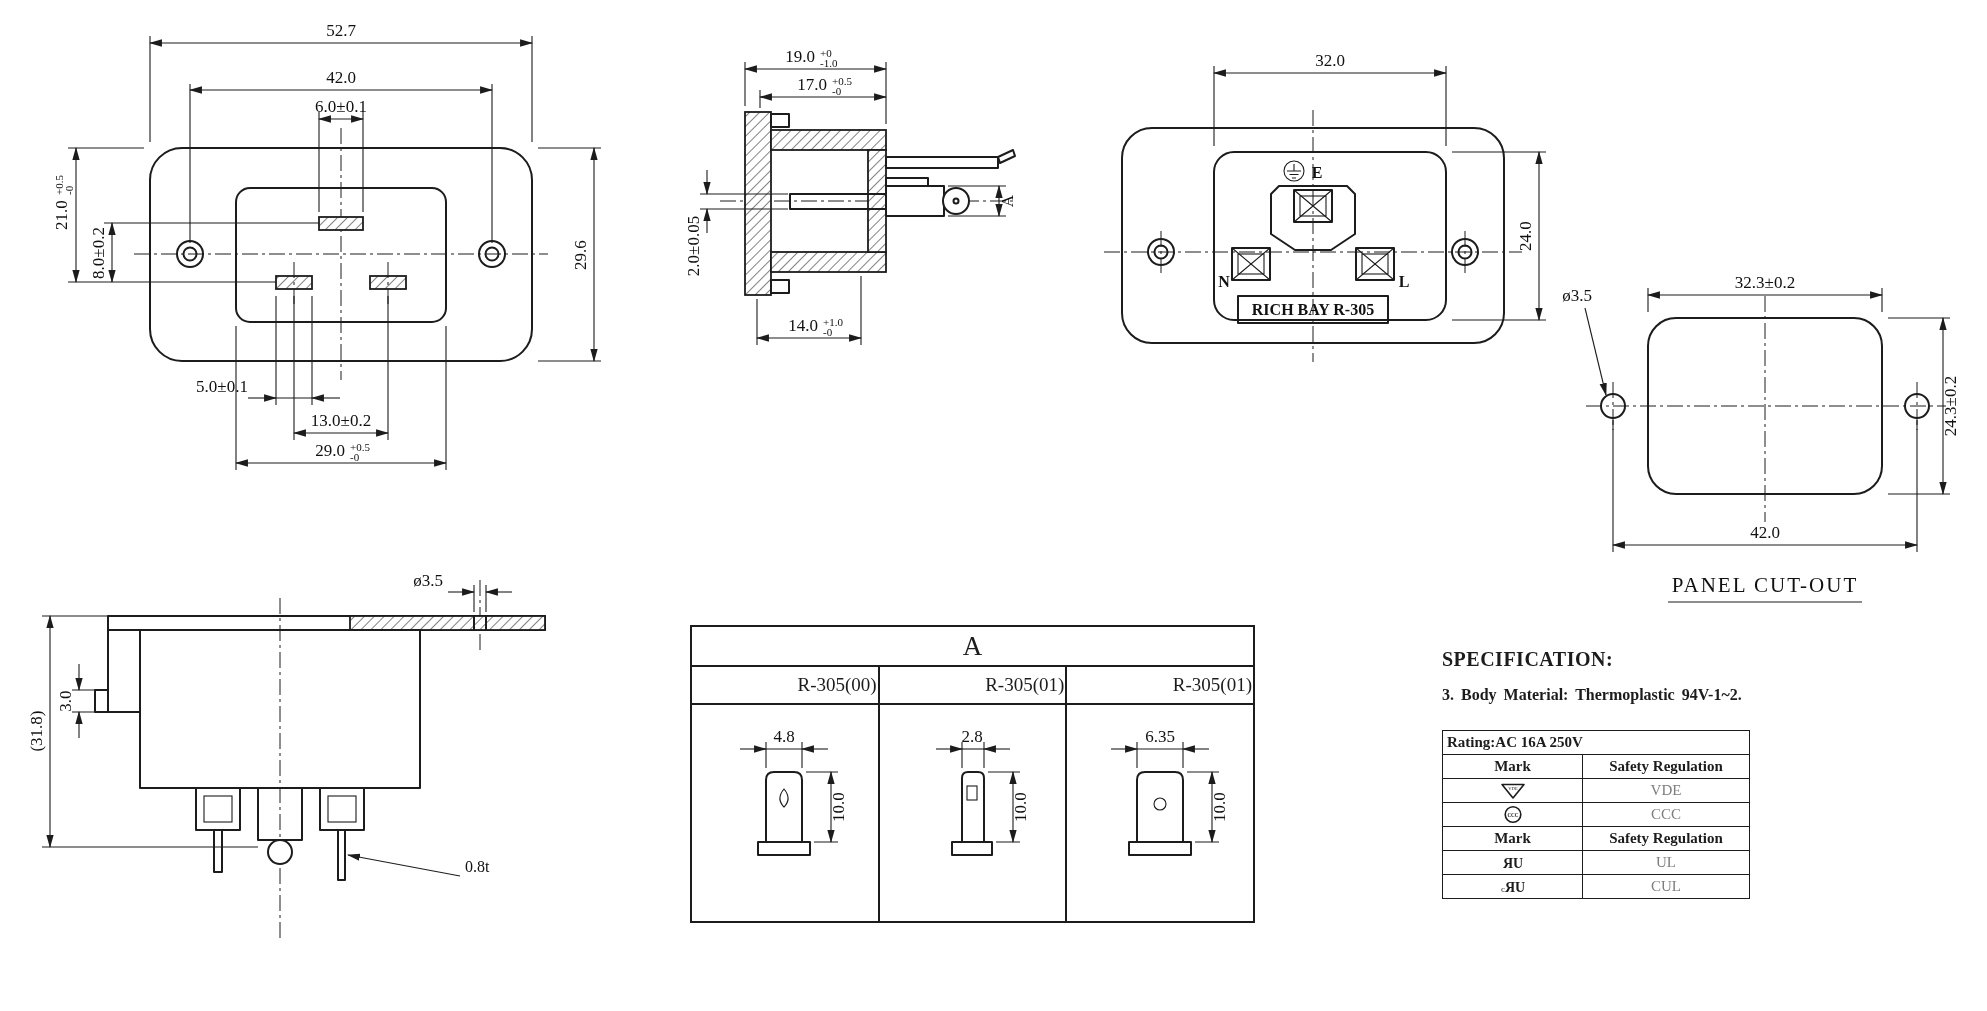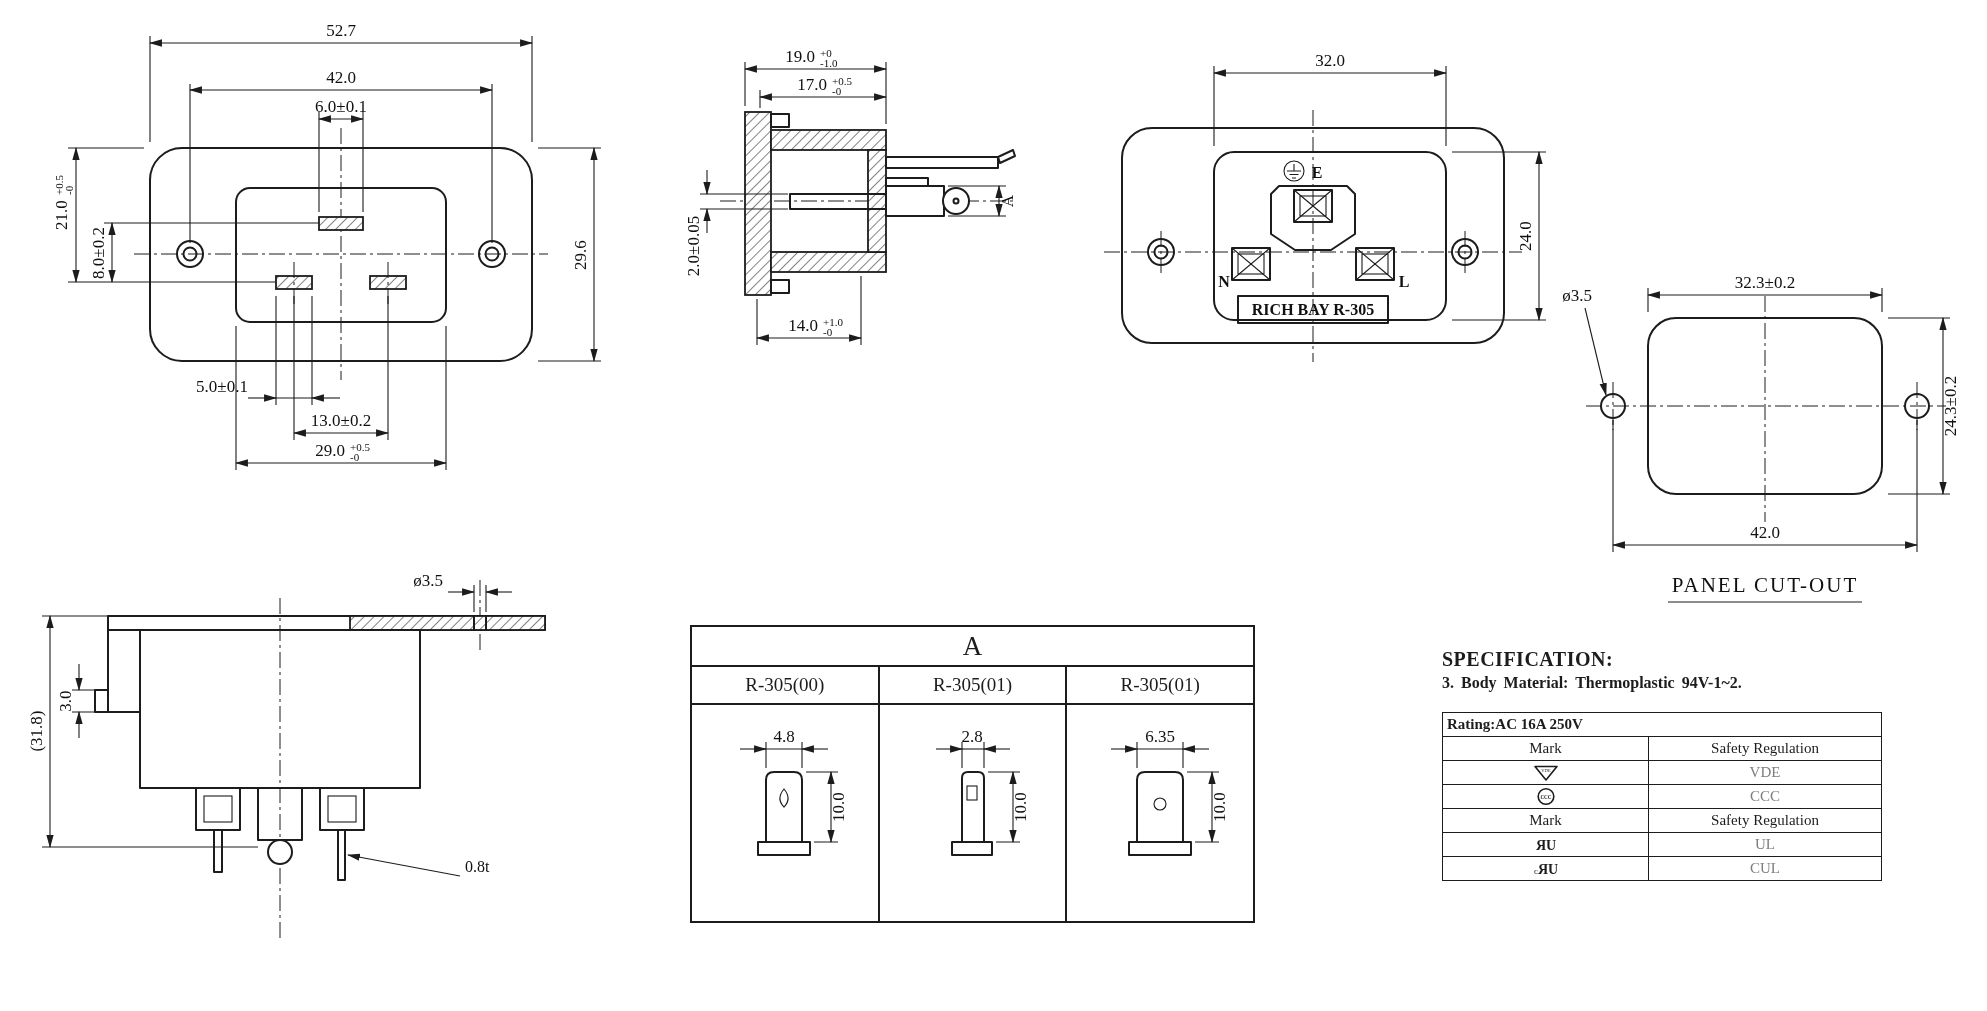--- a/index.html
+++ b/index.html
@@ -16,31 +16,31 @@
   .dt{font:17px "Liberation Serif",serif;fill:#111;text-anchor:middle}
   .dts{font:16px "Liberation Serif",serif;fill:#111;text-anchor:start}
   .dtol{font:11px "Liberation Serif",serif;fill:#111;text-anchor:start}
   .lbl{font:16px "Liberation Serif",serif;fill:#111;text-anchor:middle;font-weight:600}
   .cap{font:21px "Liberation Serif",serif;fill:#111;text-anchor:middle;letter-spacing:2px}
 
   
   .vt{position:absolute;left:690px;top:625px;width:565px;border-collapse:collapse;table-layout:fixed;z-index:1}
   .vt td{border:2px solid #1c1c1c;background:transparent}
   .vt-title{height:36px;text-align:center;font-size:27px;font-weight:400}
-  .vt-col{height:34px;text-align:center;font-size:19px}
+  .vt-col{height:34px;text-align:right;font-size:19px}
   .vt-body td{height:214px}
 
   
   .spec{position:absolute;left:1442px;top:648px;width:545px;z-index:1}
-  .spec-title{font:700 20px "Liberation Serif",serif;letter-spacing:.5px;margin-bottom:1px}
+  .spec-title{font:700 20px "Liberation Serif",serif;letter-spacing:.5px;margin-bottom:13px}
   .spec-item{font:700 16px/1.38 "Liberation Serif",serif;word-spacing:3px}
-  .rt{border-collapse:collapse;margin-top:18px;width:440px;font-family:"Liberation Serif",serif}
+  .rt{border-collapse:collapse;margin-top:24px;width:308px;font-family:"Liberation Serif",serif}
   .rt td{border:1.8px solid #1c1c1c;height:23px;padding:0 4px}
   .rt-rating{font-weight:700;font-size:15px;text-align:left;padding-left:7px}
-  .rt-h{font-weight:400;font-size:15px;text-align:center}
+  .rt-h{font-weight:700;font-size:15px;text-align:center}
   .rt-mark{text-align:center;vertical-align:middle}
   .rt-mark svg{display:inline-block;vertical-align:middle}
   .rt-reg{color:#7d7d7d;font-size:15px;text-align:center}
 </style>
 </head>
 <body>
 
 <div class="canvas">
 
   <table class="vt">

